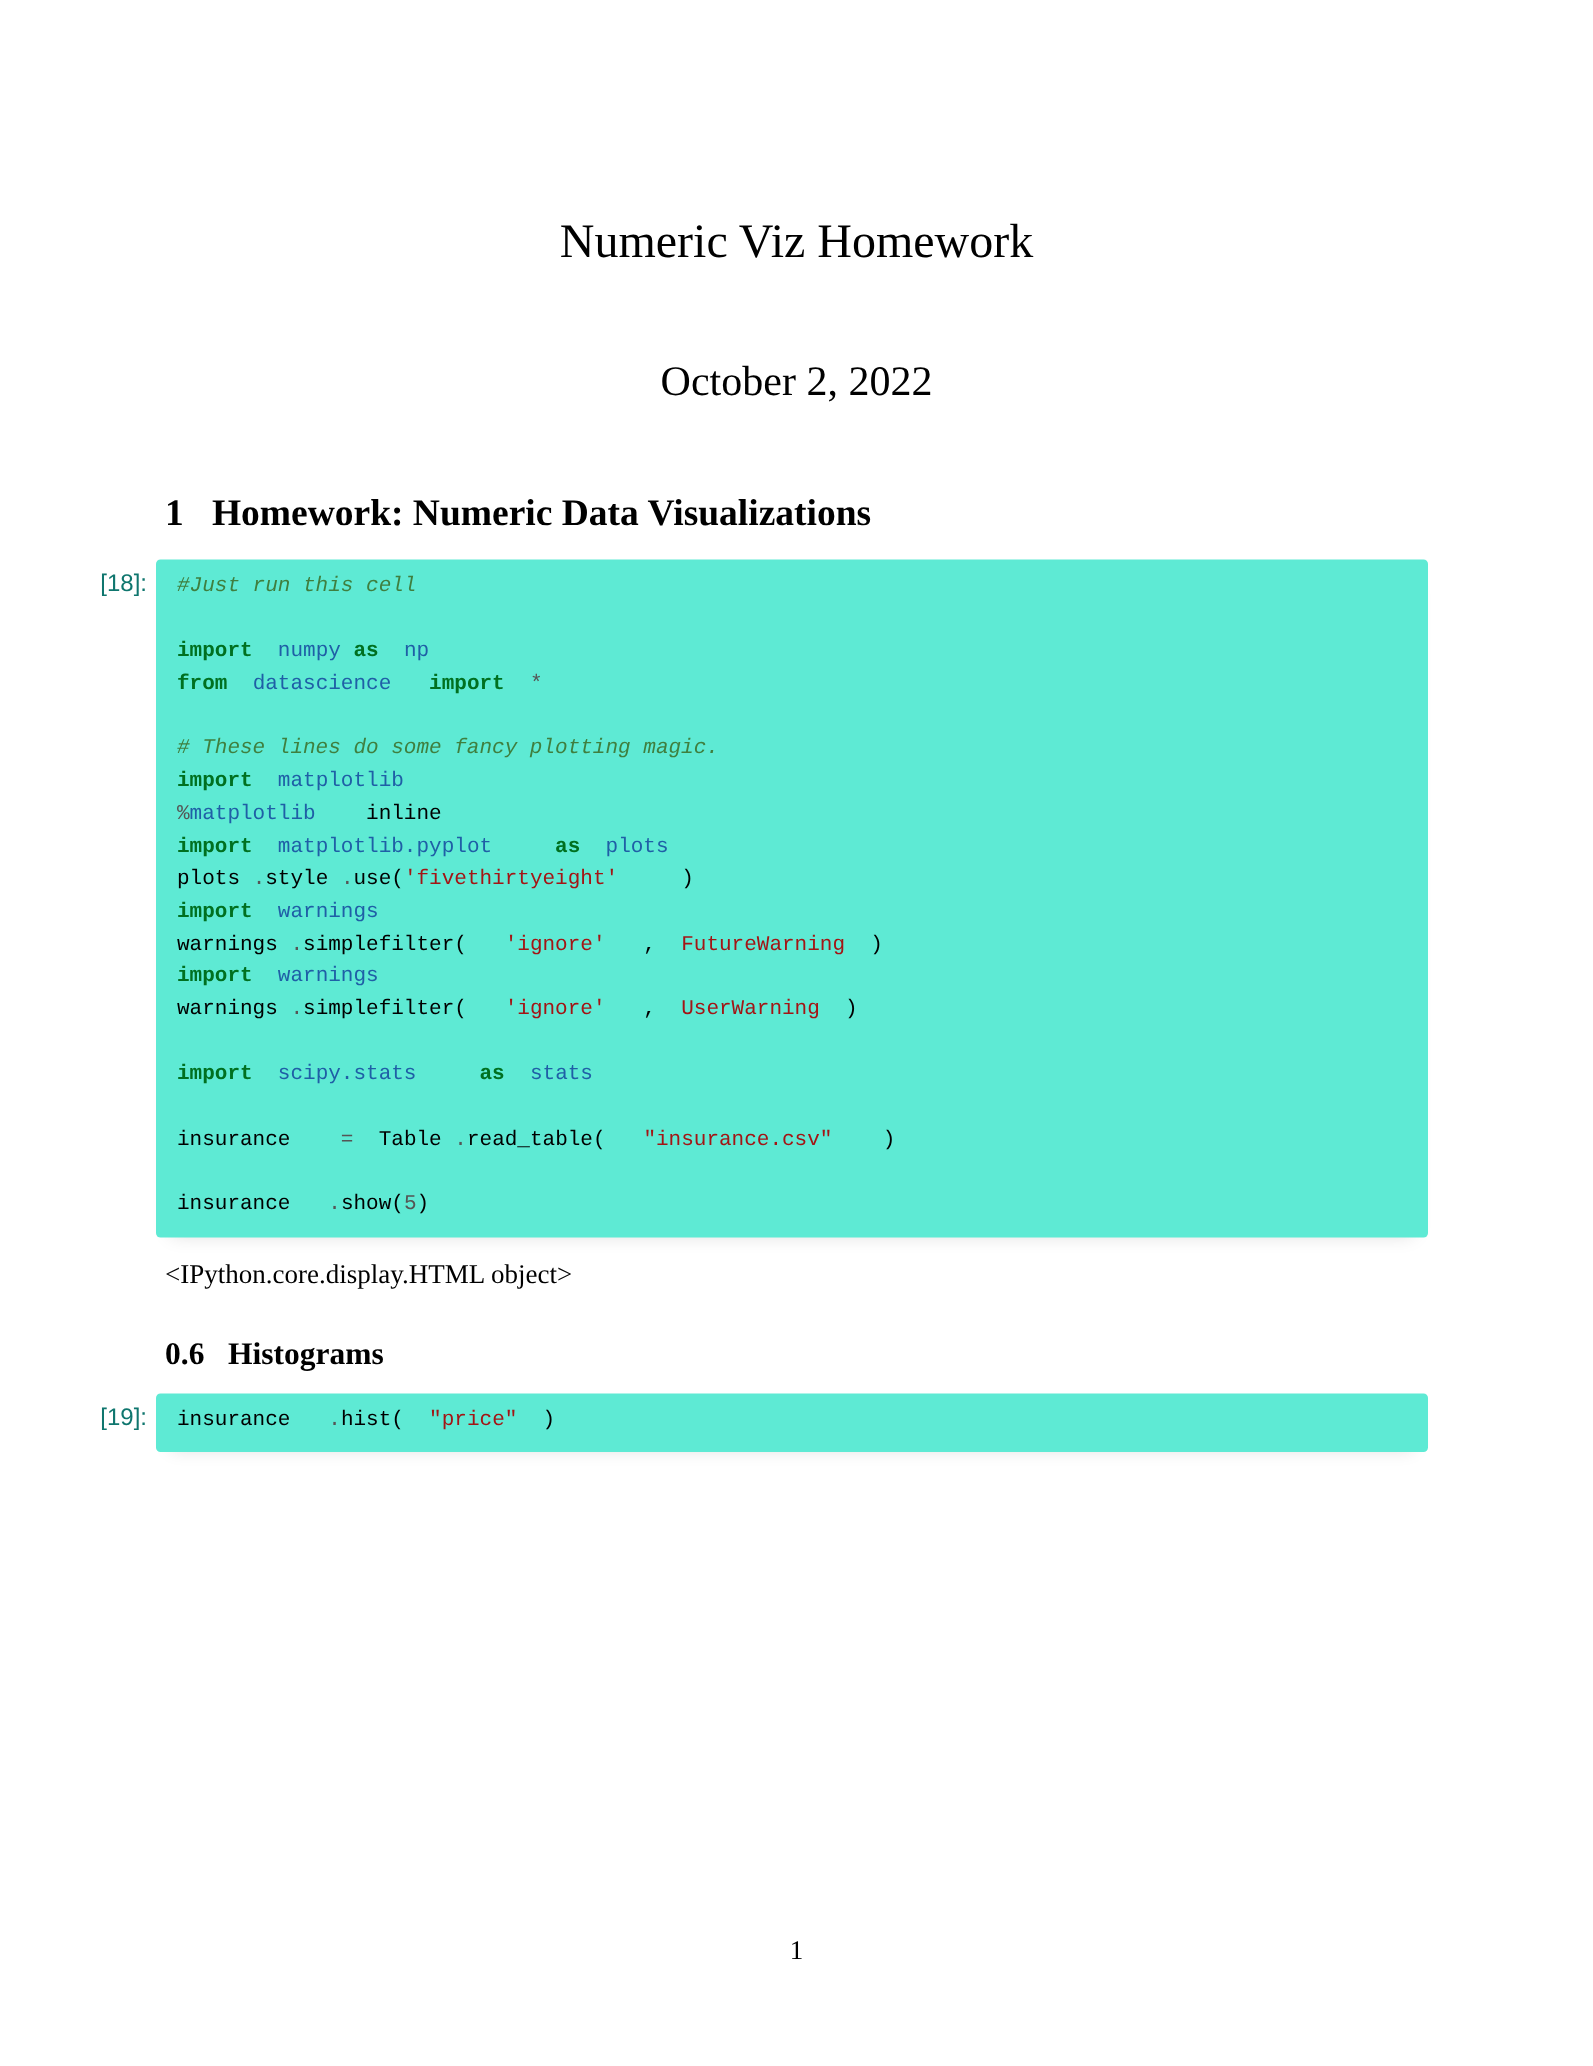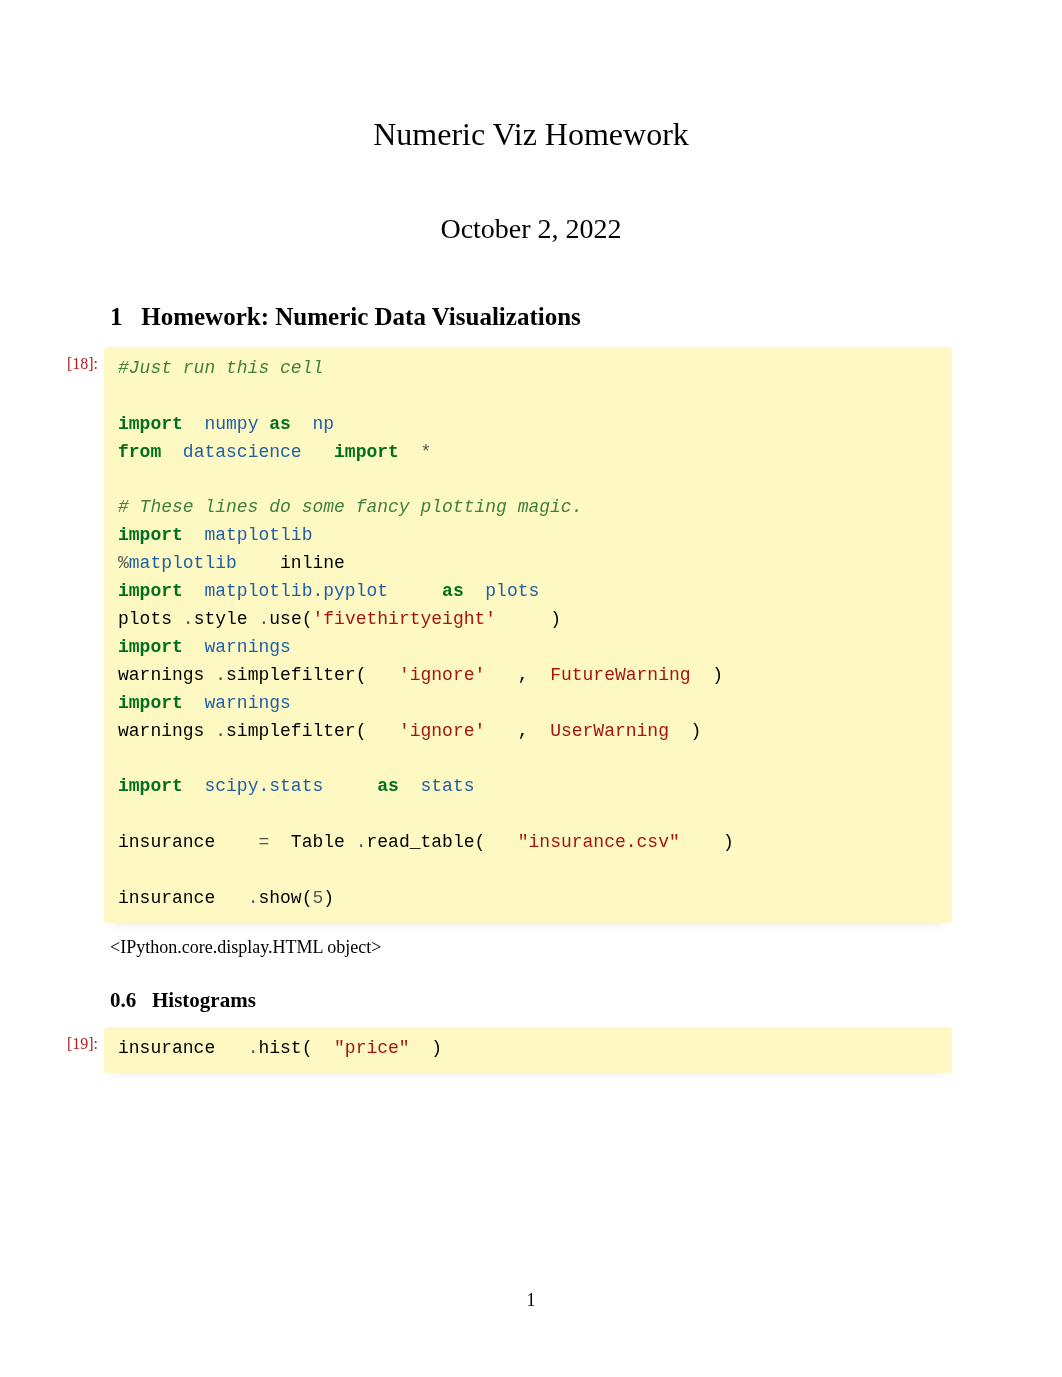--- a/index.html
+++ b/index.html
@@ -6,20 +6,21 @@
   body {
     background: #ffffff;
     font-family: "Times New Roman", Times, serif;
     color: #000000;
     width: 1062px;
     height: 1377px;
     position: relative;
   }
   .page {
     padding: 116px 110px 0 110px;
+    margin-top: 26px;
   }
   .title {
     text-align: center;
     font-size: 32px;
     font-weight: normal;
     margin-bottom: 60px;
   }
   .date {
     text-align: center;
     font-size: 28px;
@@ -37,34 +38,34 @@
   .cell {
     display: flex;
     align-items: flex-start;
     margin-top: 4px;
     margin-bottom: 8px;
   }
   .prompt {
     width: 62px;
     flex-shrink: 0;
     text-align: right;
-    color: #b91c1c;
+    color: #0f766e;
     font-size: 16px;
-    font-family: Liberation Serif, serif;
+    font-family: Liberation Sans, sans-serif;
     padding-top: 8px;
     padding-right: 6px;
     margin-left: -68px;
   }
   .code-block {
     flex: 1;
-    background: #fef9c3;
+    background: #5eead4;
     padding: 8px 14px 10px 14px;
     border-radius: 3px;
     font-family: "Courier New", Courier, monospace;
-    font-size: 18px;
+    font-size: 14px;
     line-height: 1.55;
     white-space: pre;
     box-shadow: 0 8px 12px -10px rgba(0,0,0,0.15);
   }
   .output-text {
     font-size: 18px;
     margin-top: 14px;
     margin-bottom: 30px;
   }
   .h2 {

